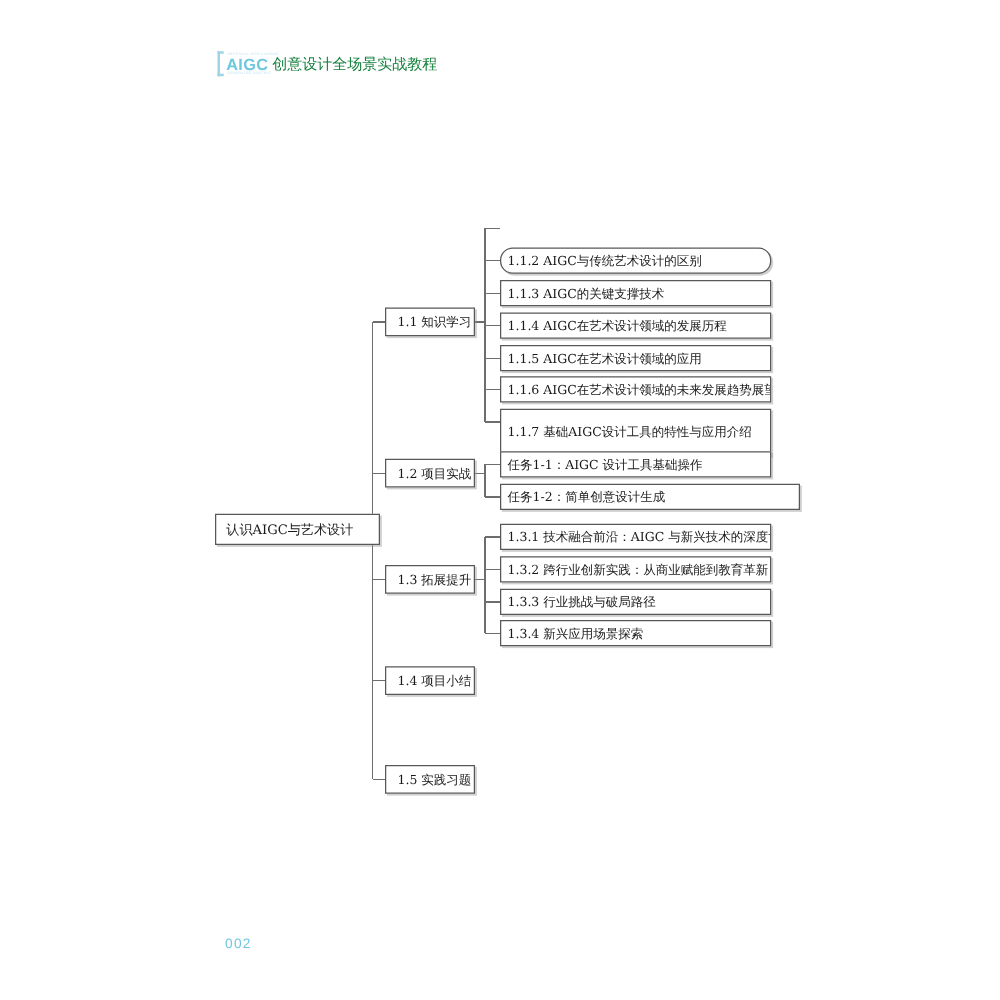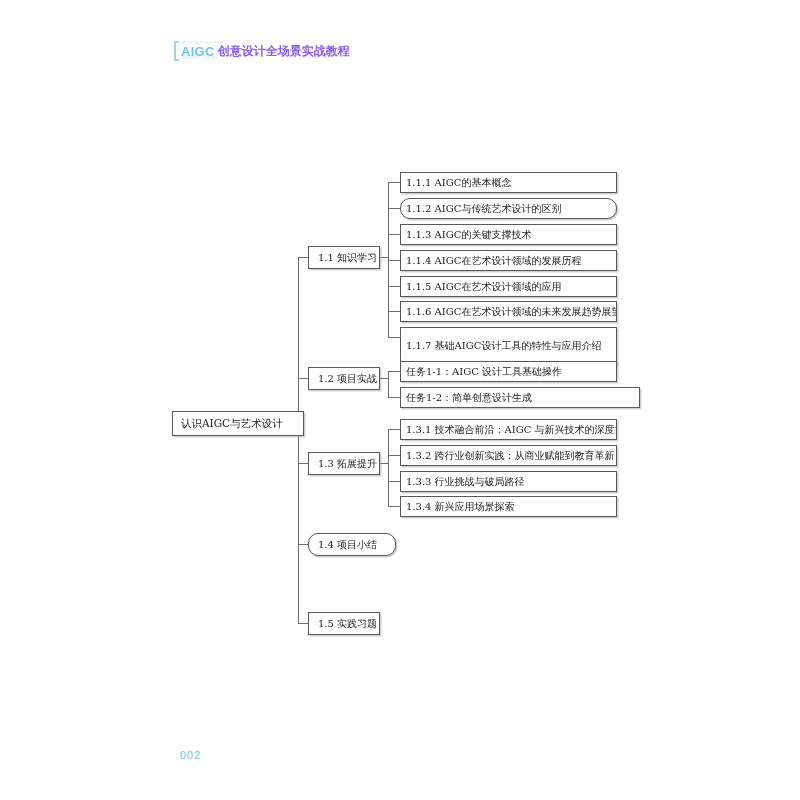--- a/index.html
+++ b/index.html
@@ -54,22 +54,22 @@
     letter-spacing: 0.35px;
     color: #bfe0ee;
     font-family: "Liberation Sans", sans-serif;
     white-space: nowrap;
   }
   .logo-micro.top { top: 3px; }
   .logo-micro.bot { bottom: 3px; }
   .header-title {
     font-family: "DejaVu Sans", "Liberation Sans", sans-serif;
     font-size: 12px;
-    font-weight: bold;
-    color: #8b5cf6;
+    font-weight: normal;
+    color: #15803d;
     line-height: 1;
     margin-left: 1px;
   }
 
   
   #page-number {
     position: absolute;
     left: 180px; top: 749px;
     font-family: "Liberation Sans", sans-serif;
     font-size: 11px;
@@ -165,23 +165,20 @@
         <line x1="388" y1="506.5" x2="400" y2="506.5" stroke="#6d6d6f" stroke-width="1" shape-rendering="crispEdges"></line>
         <line x1="298" y1="544.5" x2="308" y2="544.5" stroke="#6d6d6f" stroke-width="1" shape-rendering="crispEdges"></line>
         <line x1="298" y1="623.5" x2="308" y2="623.5" stroke="#6d6d6f" stroke-width="1" shape-rendering="crispEdges"></line>
       </svg>
   <div class="node root" style="left: 172px; top: 411px; width: 132px; height: 25px;">
         <span class="node-label">认识AIGC与艺术设计</span>
       </div>
       <div class="node lvl2" style="left: 308px; top: 246px; width: 72px; height: 23px;">
         <span class="node-label">1.1 知识学习</span>
       </div>
-      <div class="node lvl3" style="left: 400px; top: 172px; width: 217px; height: 21px;">
-        <span class="node-label">1.1.1 AIGC的基本概念</span>
-      </div>
       <div class="node lvl3" style="left: 400px; top: 198px; width: 217px; height: 21px; border-radius: 10px;">
         <span class="node-label">1.1.2 AIGC与传统艺术设计的区别</span>
       </div>
       <div class="node lvl3" style="left: 400px; top: 224px; width: 217px; height: 21px;">
         <span class="node-label">1.1.3 AIGC的关键支撑技术</span>
       </div>
       <div class="node lvl3" style="left: 400px; top: 250px; width: 217px; height: 21px;">
         <span class="node-label">1.1.4 AIGC在艺术设计领域的发展历程</span>
       </div>
       <div class="node lvl3" style="left: 400px; top: 276px; width: 217px; height: 21px;">
@@ -210,21 +207,21 @@
       </div>
       <div class="node lvl3" style="left: 400px; top: 445px; width: 217px; height: 21px;">
         <span class="node-label">1.3.2 跨行业创新实践：从商业赋能到教育革新</span>
       </div>
       <div class="node lvl3" style="left: 400px; top: 471px; width: 217px; height: 21px;">
         <span class="node-label">1.3.3 行业挑战与破局路径</span>
       </div>
       <div class="node lvl3" style="left: 400px; top: 496px; width: 217px; height: 21px;">
         <span class="node-label">1.3.4 新兴应用场景探索</span>
       </div>
-      <div class="node lvl2" style="left: 308px; top: 533px; width: 88px; height: 23px; border-radius: 10px;">
+      <div class="node lvl2" style="left: 308px; top: 533px; width: 72px; height: 23px;">
         <span class="node-label">1.4 项目小结</span>
       </div>
       <div class="node lvl2" style="left: 308px; top: 612px; width: 72px; height: 23px;">
         <span class="node-label">1.5 实践习题</span>
       </div>
     </div>
 
   <div id="page-number">002</div>
 
 </div>

